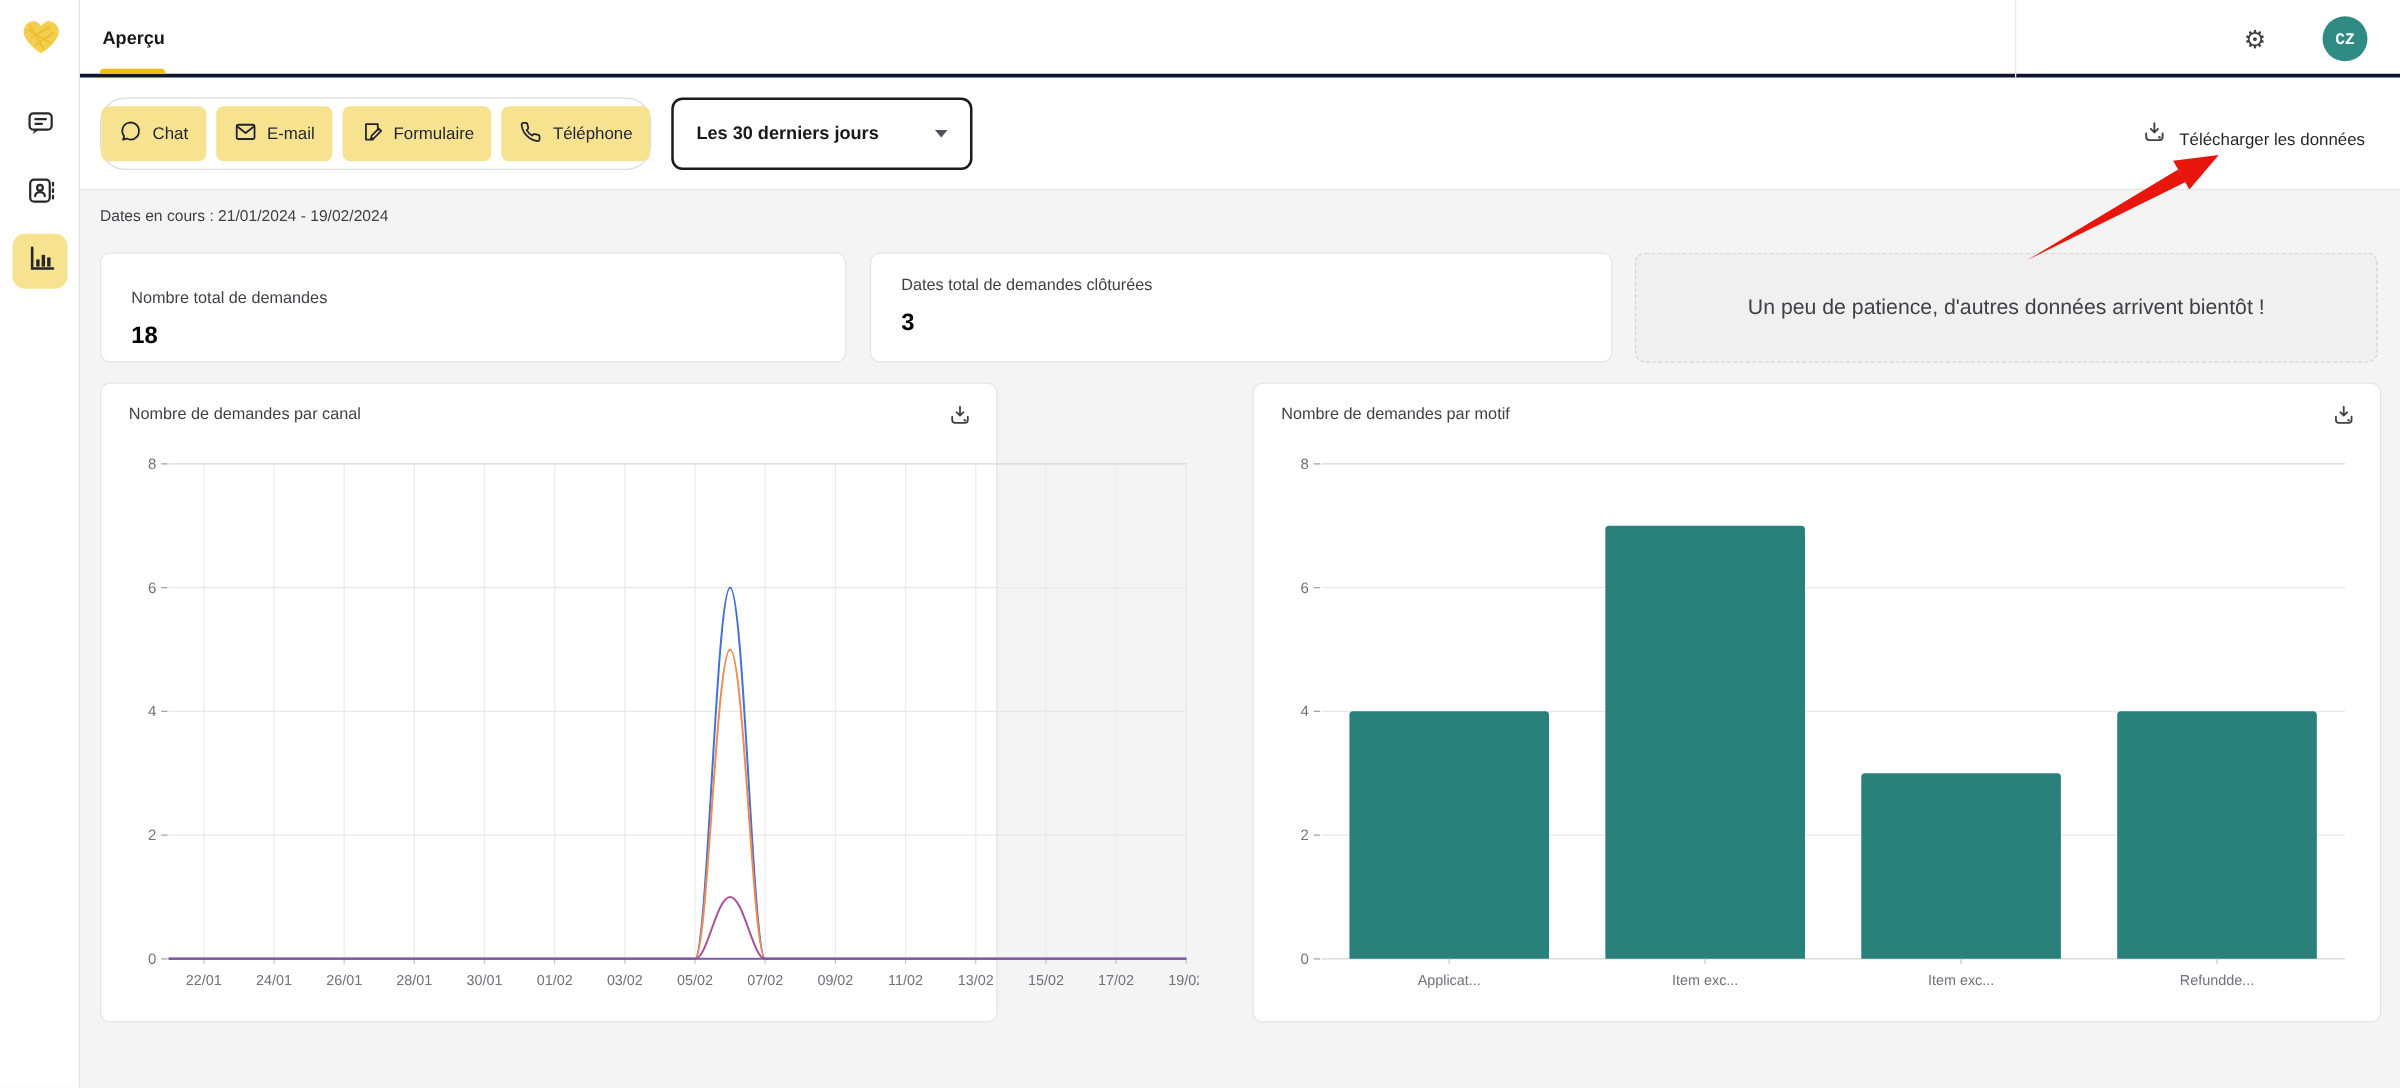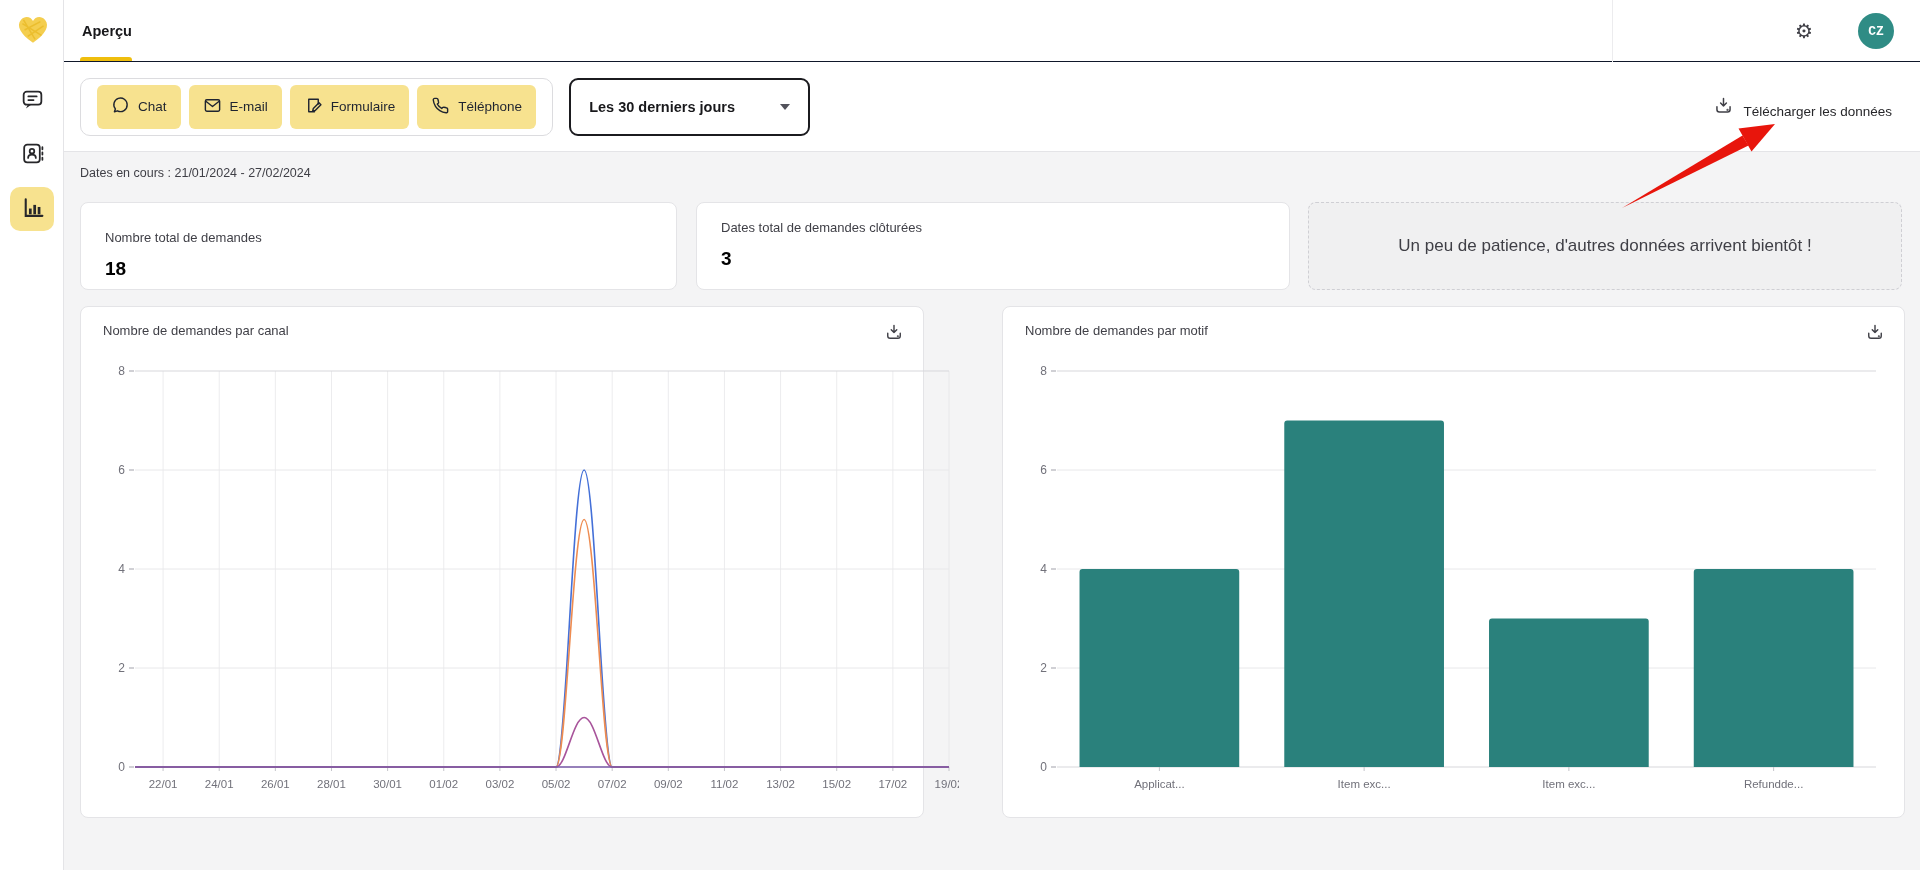--- a/index.html
+++ b/index.html
@@ -17,37 +17,37 @@
     background:#fff; border-right:1px solid #e4e4e7; z-index:5;
   }
   #logo { position:absolute; left:14px; top:11px; width:38px; height:40px; }
   #nav { position:absolute; left:0; top:79px; width:64px; display:flex; flex-direction:column; align-items:center; gap:10px; }
   .nav-item { width:44px; height:44px; border-radius:10px; display:flex; align-items:center; justify-content:center; cursor:pointer; }
   .nav-item.active { background:#f7e28f; }
   .nav-item svg { width:25px; height:25px; }
   
   #header {
     position:absolute; left:64px; top:0; width:1856px; height:62px;
-    background:#fff; border-bottom:1px solid #0f172a; z-index:4;
+    background:#fff; border-bottom:3px solid #0f172a; z-index:4;
   }
   #tab-apercu { position:absolute; left:16px; top:0; height:62px; display:flex; align-items:center; padding:0 2px; cursor:pointer; }
   #tab-apercu .tab-label { font-size:14.5px; font-weight:700; color:#18181b; }
   #tab-underline { position:absolute; left:16px; bottom:0; width:52px; height:4px; border-radius:3px 3px 0 0; background:#efbe0d; }
   #header-divider { position:absolute; left:1548px; top:0; width:1px; height:62px; background:#ececee; }
   #gear-btn { position:absolute; left:1727px; top:18px; width:26px; height:26px; display:flex; align-items:center; justify-content:center; cursor:pointer; font-size:20px; color:#3f3f46; }
   #avatar { position:absolute; left:1794px; top:13px; width:36px; height:36px; border-radius:50%; background:#2f8c85; color:#fff; font-size:13px; font-weight:700; display:flex; align-items:center; justify-content:center; cursor:pointer;font-family:Liberation Mono, monospace; }
   
   #filterbar {
     position:absolute; left:64px; top:62px; width:1856px; height:90px;
     background:#fff; border-bottom:1px solid #e4e4e7; z-index:3;
     display:flex; align-items:center; padding-left:16px;
   }
   #channel-group {
-    display:flex; gap:8px; border:1px solid #dcdcdf; border-radius:10px;
-    background:#fff; padding:16px; height:58px; align-items:center;
+    display:flex; gap:8px; border:1px solid #dcdcdf; border-radius:20px;
+    background:#fff; padding:0; height:58px; align-items:center;
   }
   .channel-btn {
     background:#f7e28f; border:none; border-radius:6px; height:44px;
     display:flex; align-items:center; gap:8px; padding:0 14px;
     font-family:inherit; font-size:13.5px; color:#1f2430; cursor:pointer; white-space:nowrap;
   }
   .channel-btn svg { width:19px; height:19px; }
   #period-select {
     margin-left:16px; width:241px; height:58px; border:2px solid #1b1b1f; border-radius:9px;
     background:#fff; display:flex; align-items:center; justify-content:space-between;
@@ -63,21 +63,21 @@
   #stat-card-1 { left:16px; top:50px; width:597px; height:88px; padding:27px 24px; }
   #stat-card-2 { left:632px; top:50px; width:594px; height:88px; padding:17px 24px; }
   .stat-label { font-size:13px; color:#3f3f46; }
   .stat-value { font-size:19px; font-weight:700; color:#000000; margin-top:13px; }
   #notice-card {
     position:absolute; left:1244px; top:50px; width:594px; height:88px;
     background:#f0f0f1; border:1px dashed #cfcfd4; border-radius:8px;
     display:flex; align-items:center; justify-content:center;
     font-size:17px; color:#3f3f46;
   }
-  #line-chart-card { left:16px; top:154px; width:844px; height:512px; }
+  #line-chart-card { left:16px; top:154px; width:718px; height:512px; }
   #bar-chart-card  { left:938px; top:154px; width:903px; height:512px; }
   .chart-title { position:absolute; left:22px; top:16px; font-size:13px; color:#3f3f46; }
   .chart-download { position:absolute; right:16px; top:12px; width:26px; height:26px; display:flex; align-items:center; justify-content:center; cursor:pointer; }
   .chart-download svg { width:20px; height:20px; }
   .chart-canvas { position:absolute; left:20px; top:52px; }
   .chart-canvas text { font-family:"Liberation Sans", sans-serif; }
   
   #annotation-arrow { position:absolute; left:1590px; top:105px; width:220px; height:115px; z-index:9; pointer-events:none; }
 </style>
 </head>
@@ -182,21 +182,21 @@
         <path d="M12 4v8.5M12 12.5l-3.3-3.3M12 12.5l3.3-3.3"></path>
         <path d="M4.5 13.5v3.2a2.8 2.8 0 0 0 2.8 2.8h9.4a2.8 2.8 0 0 0 2.8-2.8v-3.2"></path>
         <circle cx="16.6" cy="17" r="0.4" fill="#3f3f46"></circle>
       </svg>
     </span>
     <span>Télécharger les données</span>
   </div>
 </div>
 
 <div id="content">
-  <div id="date-range">Dates en cours : 21/01/2024 - 27/02/2024</div>
+  <div id="date-range">Dates en cours : 21/01/2024 - 19/02/2024</div>
 
   <div class="card" id="stat-card-1">
     <div class="stat-label">Nombre total de demandes</div>
     <div class="stat-value">18</div>
   </div>
 
   <div class="card" id="stat-card-2">
     <div class="stat-label">Dates total de demandes clôturées</div>
     <div class="stat-value">3</div>
   </div>

